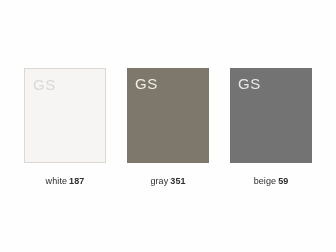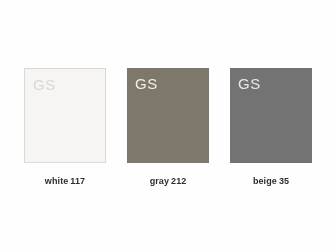--- a/index.html
+++ b/index.html
@@ -63,43 +63,43 @@
   .swatch-label {
     margin-top: 13px;
     font-size: 9px;
     color: #2e2e2e;
     white-space: nowrap;
     letter-spacing: 0.1px;
     text-align: center;
   }
 
   .swatch-label .label-name {
-    font-weight: 700;
+    font-weight: 400;
   }
 
   .swatch-label .label-code {
     font-weight: 700;
     margin-left: 2px;
   }
 </style>
 </head>
 <body style="background: rgb(254, 254, 254);">
 
 <div id="swatch-gallery">
     <div class="swatch-card">
       <div class="swatch-chip has-border" style="background: rgb(246, 245, 243);">
         <span class="gs-mark" style="color: rgb(216, 216, 216);">GS</span>
       </div>
-      <div class="swatch-label"><span class="label-name">white</span><span class="label-code">117</span></div>
+      <div class="swatch-label"><span class="label-name">white</span><span class="label-code">187</span></div>
     </div>
     <div class="swatch-card">
       <div class="swatch-chip" style="background: rgb(125, 120, 107);">
         <span class="gs-mark" style="color: rgb(240, 238, 230);">GS</span>
       </div>
-      <div class="swatch-label"><span class="label-name">gray</span><span class="label-code">212</span></div>
+      <div class="swatch-label"><span class="label-name">gray</span><span class="label-code">351</span></div>
     </div>
     <div class="swatch-card">
       <div class="swatch-chip" style="background: rgb(115, 115, 115);">
         <span class="gs-mark" style="color: rgb(232, 232, 232);">GS</span>
       </div>
-      <div class="swatch-label"><span class="label-name">beige</span><span class="label-code">35</span></div>
+      <div class="swatch-label"><span class="label-name">beige</span><span class="label-code">59</span></div>
     </div>
   </div>
 
 </body></html>

